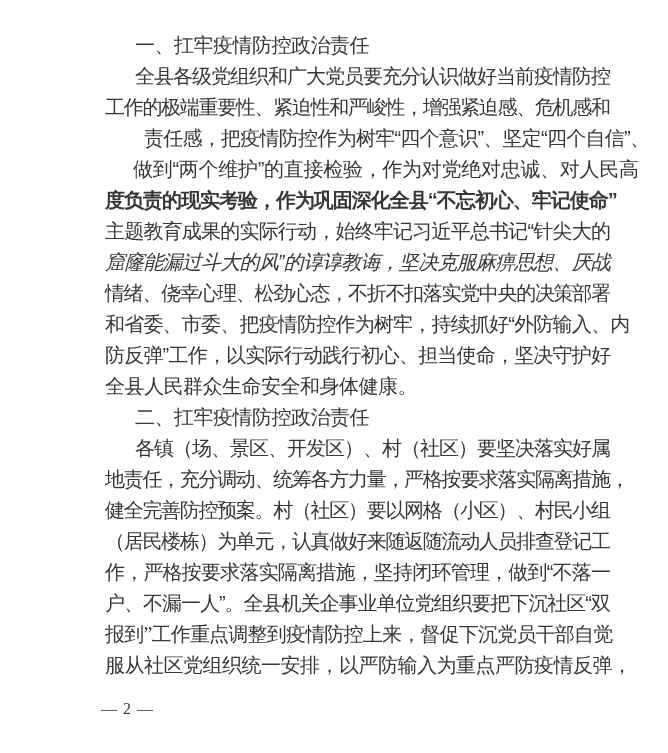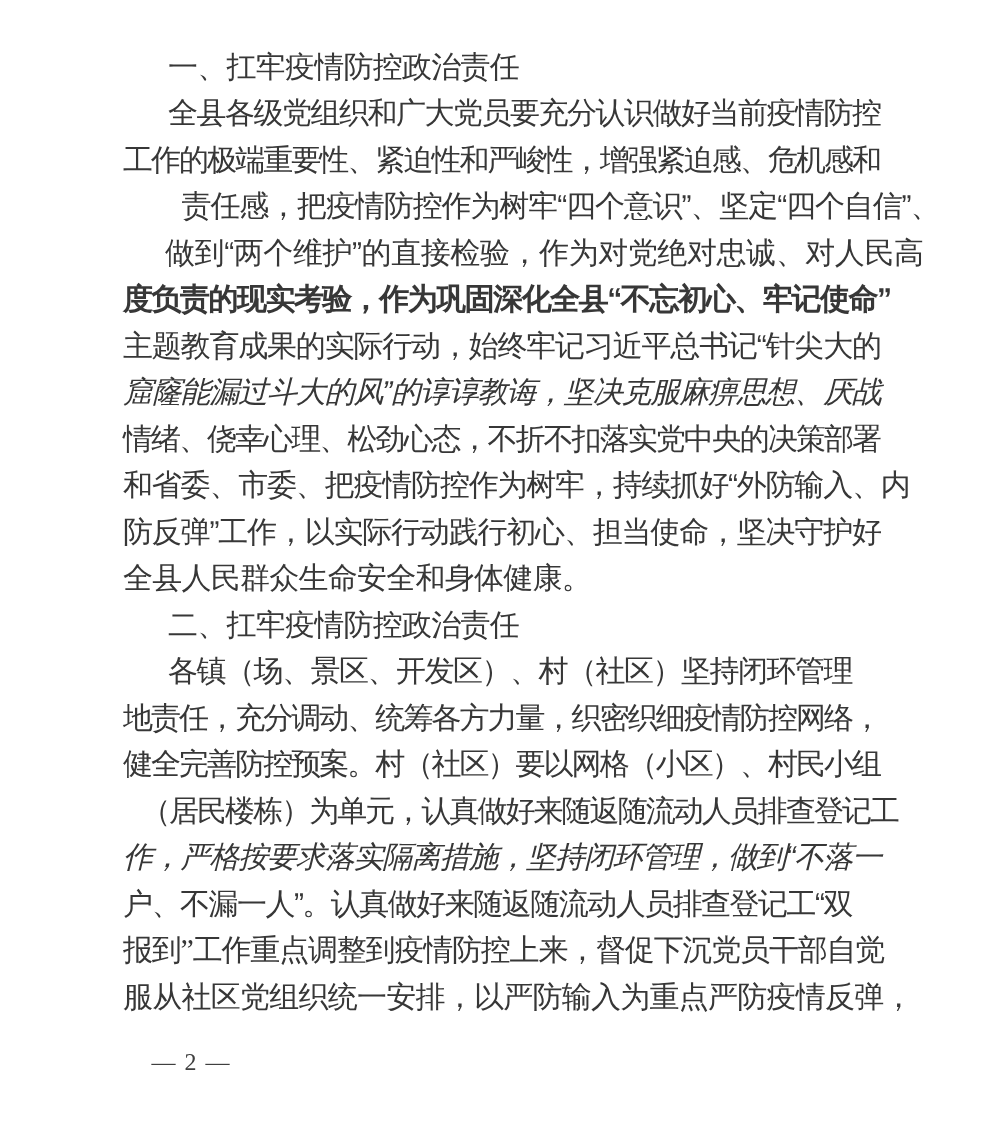--- a/index.html
+++ b/index.html
@@ -11,21 +11,21 @@
     position: relative;
     width: 668px;
     height: 753px;
     background: #ffffff;
     overflow: hidden;
     font-family: "Liberation Sans", sans-serif;
     color: #373737;
   }
   .doc-body {
     position: absolute;
-    left: 82px;
+    left: 105px;
     top: 30px;
     width: 506px;
   }
   .line {
     height: 31px;
     line-height: 31px;
     font-size: 20px;
     white-space: nowrap;
     overflow: visible;
   }
@@ -57,23 +57,23 @@
       <div class="line mid"><span style="letter-spacing: -0.737165px; margin-left: 39px;">责任感，把疫情防控作为树牢“四个意识”、坚定“四个自信”、</span></div>
       <div class="line mid"><span style="letter-spacing: -0.281851px; margin-left: 28px;">做到“两个维护”的直接检验，作为对党绝对忠诚、对人民高</span></div>
       <div class="line mid"><span style="letter-spacing: -1.01215px; font-weight: bold;">度负责的现实考验，作为巩固深化全县“不忘初心、牢记使命”</span></div>
       <div class="line mid"><span style="letter-spacing: -0.795072px;">主题教育成果的实际行动，始终牢记习近平总书记“针尖大的</span></div>
       <div class="line mid"><span style="letter-spacing: -0.795072px; font-style: italic;">窟窿能漏过斗大的风”的谆谆教诲，坚决克服麻痹思想、厌战</span></div>
       <div class="line mid"><span style="letter-spacing: -1.30769px;">情绪、侥幸心理、松劲心态，不折不扣落实党中央的决策部署</span></div>
       <div class="line mid"><span style="letter-spacing: -0.795072px;">和省委、市委、把疫情防控作为树牢，持续抓好“外防输入、内</span></div>
       <div class="line mid"><span style="letter-spacing: -0.795072px;">防反弹”工作，以实际行动践行初心、担当使命，坚决守护好</span></div>
       <div class="line last"><span>全县人民群众生命安全和身体健康。</span></div>
       <div class="line heading"><span>二、扛牢疫情防控政治责任</span></div>
-      <div class="line first"><span style="letter-spacing: -1px;">各镇（场、景区、开发区）、村（社区）坚持闭环管理</span></div>
-      <div class="line mid"><span style="letter-spacing: -1.30769px;">地责任，充分调动、统筹各方力量，织密织细疫情防控网络，</span></div>
+      <div class="line first"><span style="letter-spacing: -1px;">各镇（场、景区、开发区）、村（社区）要坚决落实好属</span></div>
+      <div class="line mid"><span style="letter-spacing: -1.30769px;">地责任，充分调动、统筹各方力量，严格按要求落实隔离措施，</span></div>
       <div class="line mid"><span style="letter-spacing: -1.30769px;">健全完善防控预案。村（社区）要以网格（小区）、村民小组</span></div>
-      <div class="line mid"><span style="letter-spacing: -1.30769px; margin-left: 12px;">（居民楼栋）为单元，认真做好来随返随流动人员排查登记工</span></div>
-      <div class="line mid"><span style="letter-spacing: -0.795072px; font-style: italic;">作，严格按要求落实隔离措施，坚持闭环管理，做到“不落一</span></div>
-      <div class="line mid"><span style="letter-spacing: -1.01215px;">户、不漏一人”。认真做好来随返随流动人员排查登记工“双</span></div>
+      <div class="line mid"><span style="letter-spacing: -1.30769px;">（居民楼栋）为单元，认真做好来随返随流动人员排查登记工</span></div>
+      <div class="line mid"><span style="letter-spacing: -0.795072px;">作，严格按要求落实隔离措施，坚持闭环管理，做到“不落一</span></div>
+      <div class="line mid"><span style="letter-spacing: -1.01215px;">户、不漏一人”。全县机关企事业单位党组织要把下沉社区“双</span></div>
       <div class="line mid"><span style="letter-spacing: -0.795072px; font-family: Liberation Serif, serif;">报到”工作重点调整到疫情防控上来，督促下沉党员干部自觉</span></div>
       <div class="line last"><span>服从社区党组织统一安排，以严防输入为重点严防疫情反弹，</span></div>
     </div>
   <div class="page-footer">— 2 —</div>
 </div>
 
 </body></html>

